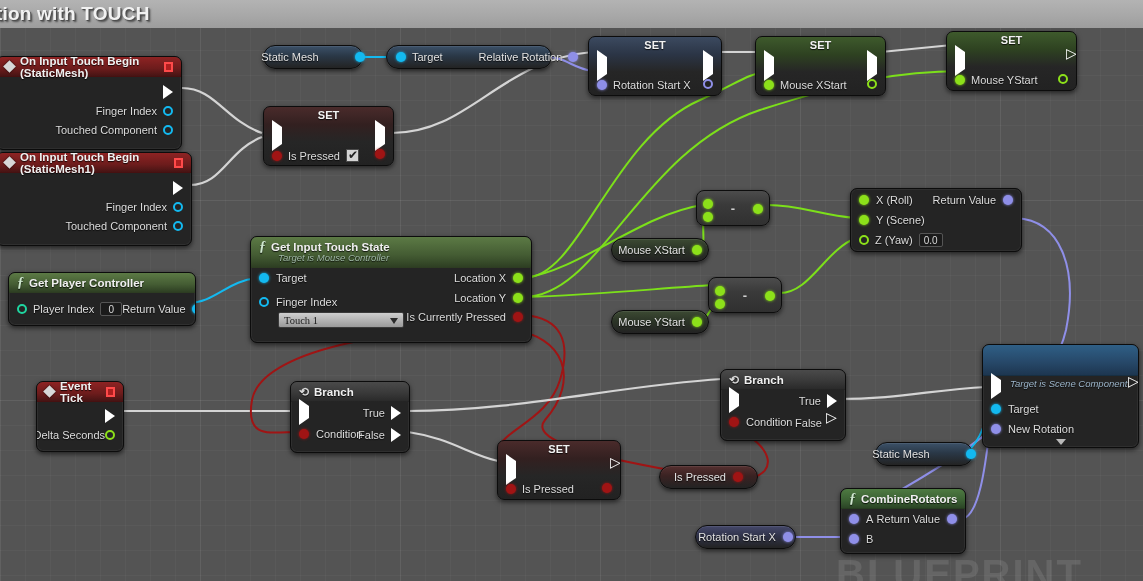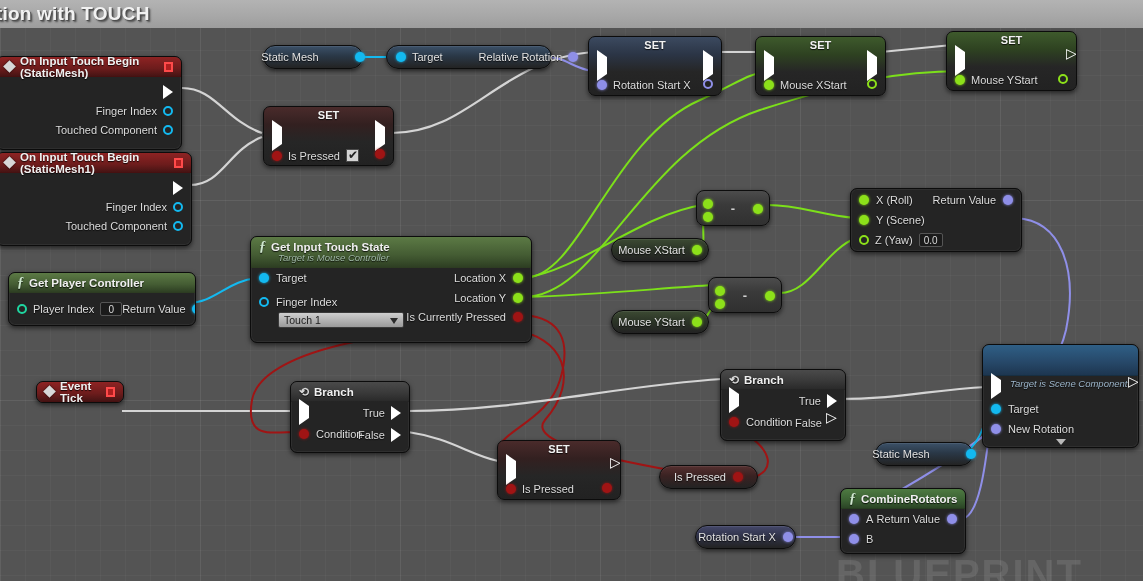--- a/index.html
+++ b/index.html
@@ -178,20 +178,21 @@
     font-size:10px; padding:0 4px; height:14px; line-height:13px;
     min-width:22px; text-align:center; border-radius:2px;
   }
   
   .ddl{
     background:linear-gradient(to bottom,#cfcfcf,#9a9a9a);
     border:1px solid #3a3a3a; border-radius:2px;
     height:16px; width:126px; position:relative;
     font-size:10.5px; color:#1c1c1c; line-height:15px; padding-left:5px;
     text-align:left;
+    font-family:Liberation Serif, serif;
   }
   .ddl .arw{ position:absolute; right:5px; top:5px; width:0;height:0;
     border-style:solid;border-width:6px 4.5px 0 4.5px;border-color:#2b2b2b transparent transparent transparent;}
   .dropcaret{
     position:absolute; left:50%; bottom:2px; transform:translateX(-50%);
     width:0;height:0;border-style:solid;border-width:6px 5px 0 5px;
     border-color:#b9b9b9 transparent transparent transparent;
   }
 </style>
 </head>
@@ -496,20 +497,30 @@
     </div>
   </div>
 </div>
 
 <div class="node" style="left:36px; top:381px; width:88px;">
   <div class="nhead head-event">
     <span class="diamond"></span>
     <span class="ttl">Event Tick</span>
     <span class="stopsq"></span>
   </div>
+  <div class="nbody" style="padding:4px 0 7px 0;">
+    <div class="row out">
+      <span class="exec"></span>
+    </div>
+    <div class="row out">
+      <span class="lbl">Delta Seconds</span>
+      <span class="pingap"></span>
+        <span class="pin hollow c-float"></span>
+    </div>
+  </div>
 </div>
 
 <div class="node" style="left:290px; top:381px; width:120px;">
   <div class="nhead head-flow">
     <span class="branchico">⟲</span>
     <span class="ttl">Branch</span>
   </div>
   <div class="nbody" style="padding:4px 0 8px 0; position:relative; height:50px;">
     <div style="position:absolute;left:8px;top:4px;">
       <span class="exec"></span>

